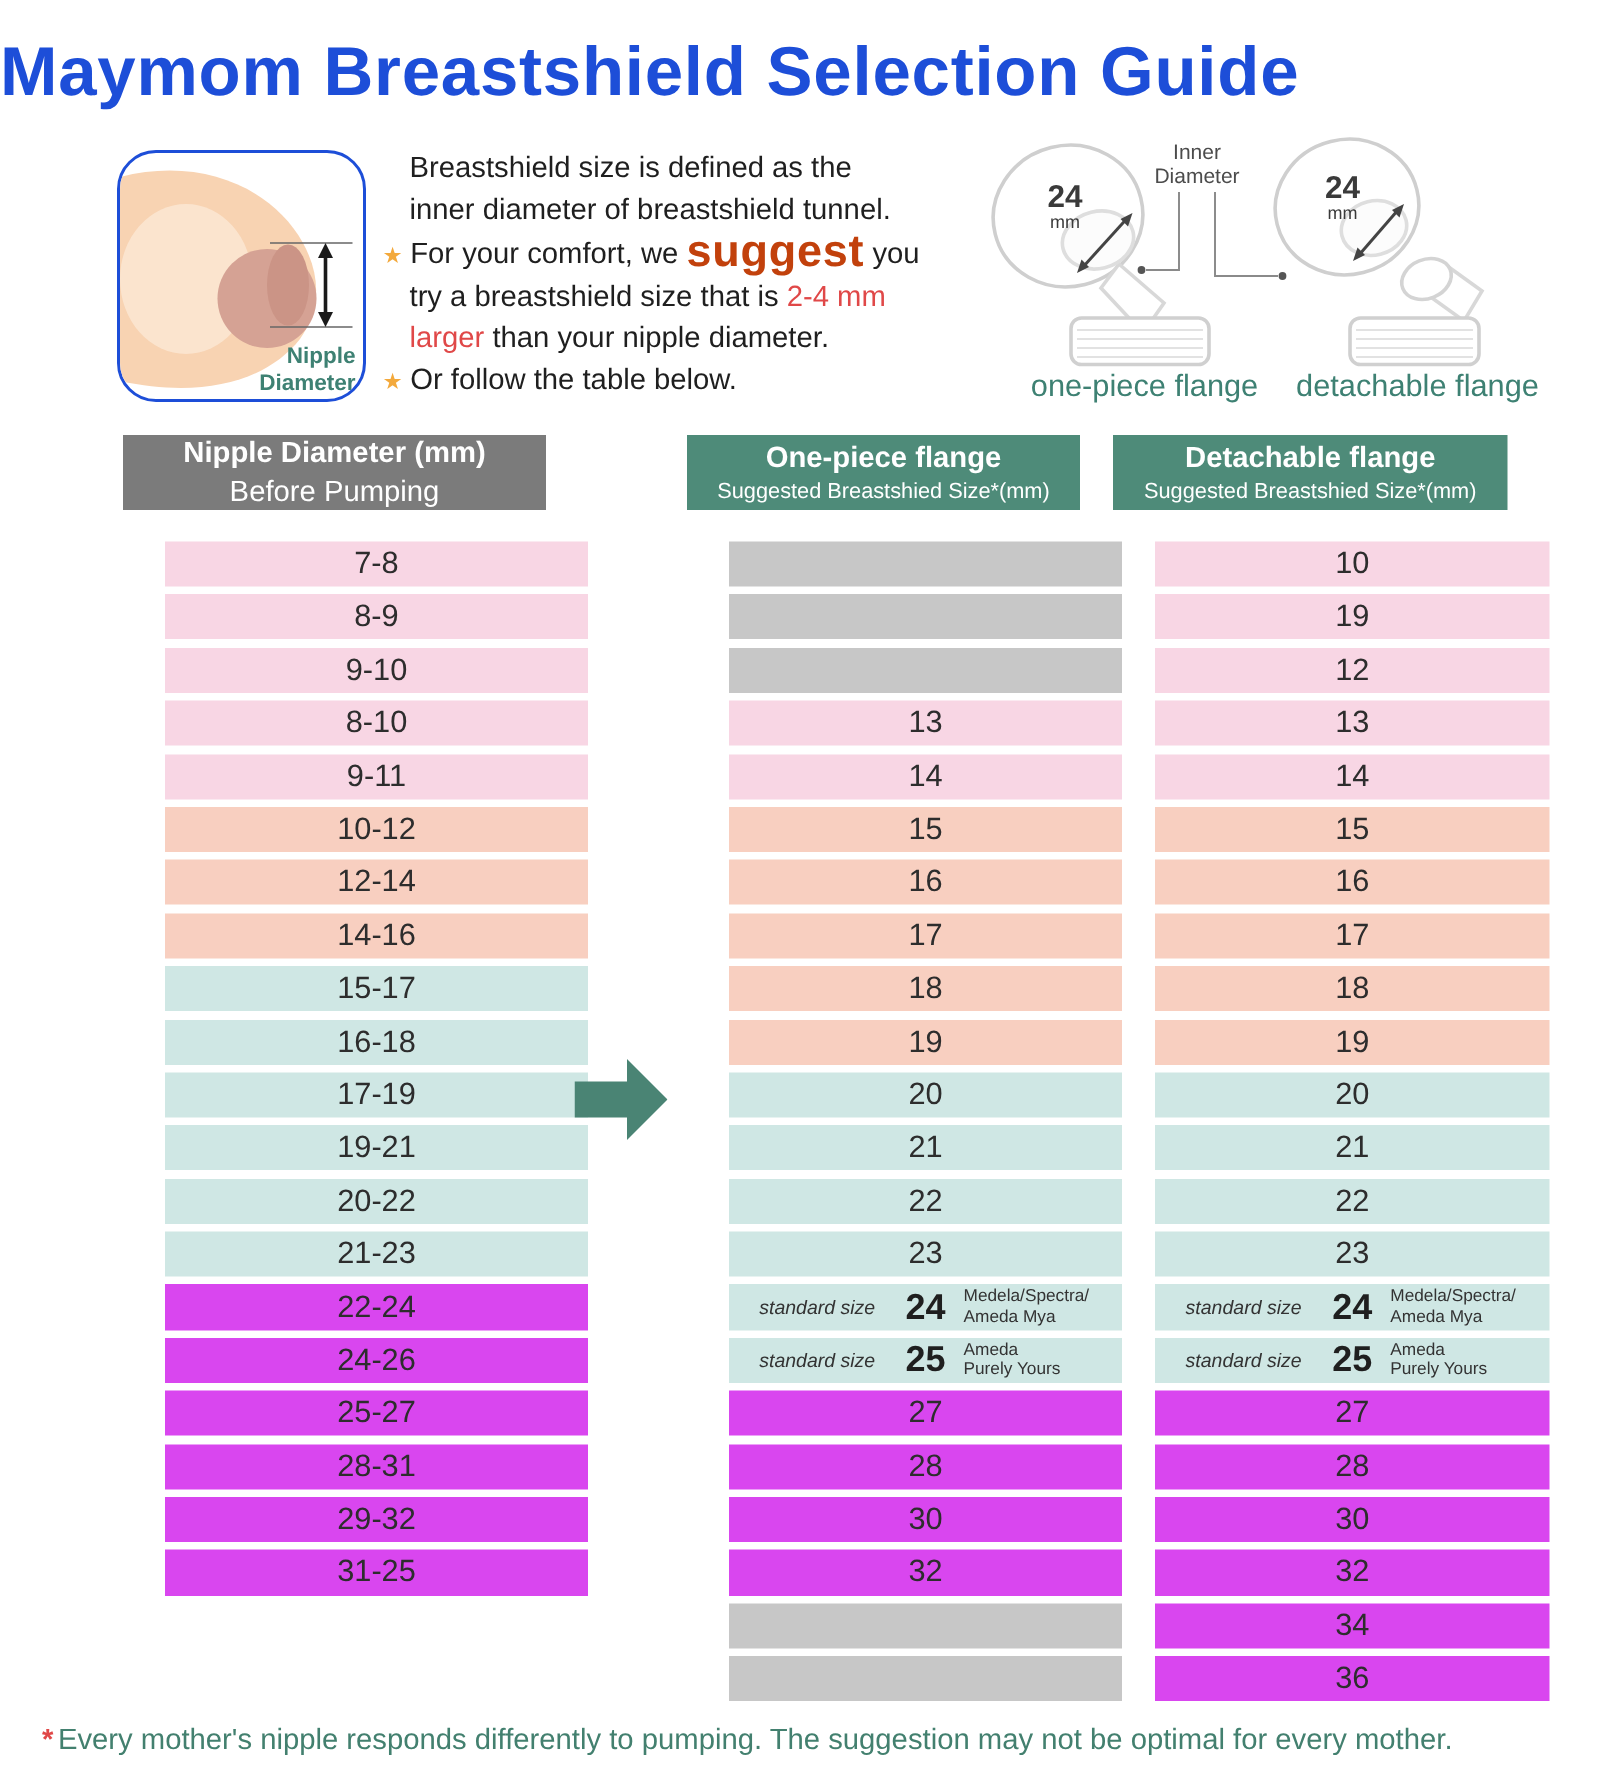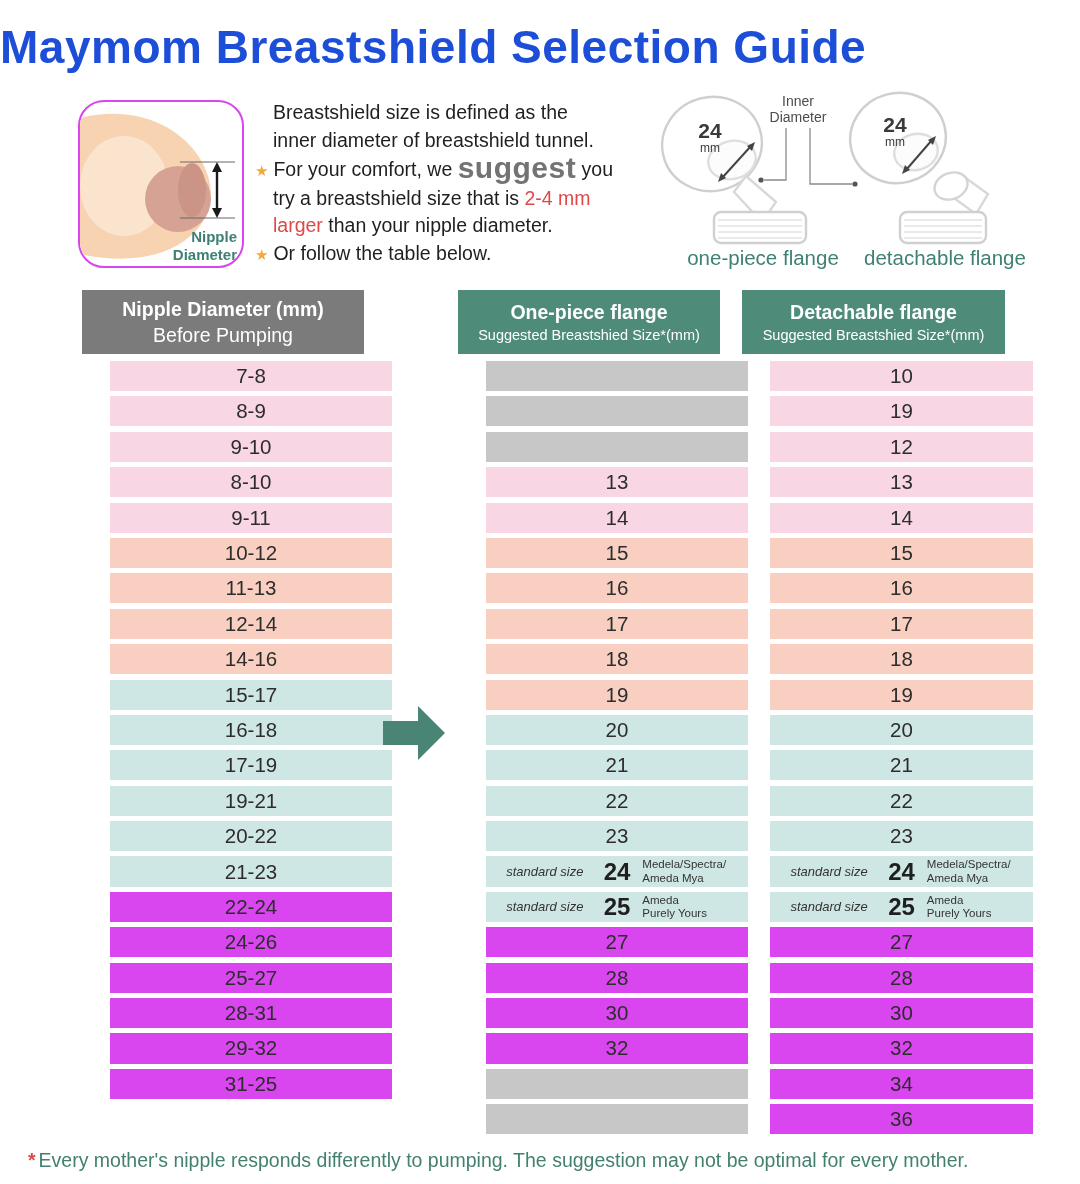--- a/index.html
+++ b/index.html
@@ -5,40 +5,40 @@
   html,body{margin:0;padding:0;background:#fff;}
   .page{position:relative;width:1080px;height:1184px;background:#fff;overflow:hidden;
         font-family:"Liberation Sans", sans-serif;}
 
   
   .title{position:absolute;top:20px;left:0;right:0;margin:0;text-align:left;
          font-size:46px;font-weight:bold;color:#1d4ed8;letter-spacing:0.5px;}
 
   
   .nipple-box{position:absolute;left:78px;top:100px;width:166px;height:168px;
-              border:2px solid #d946ef;border-radius:26px;box-sizing:border-box;
+              border:2px solid #1d4ed8;border-radius:26px;box-sizing:border-box;
               overflow:hidden;background:#fff;}
 
   
   .intro{position:absolute;left:255px;top:99px;width:430px;font-size:19.5px;
          line-height:27.5px;color:#1f1f1f;padding-left:18px;}
   .iline.bullet{text-indent:-18px;}
   .star{color:#f3a93c;font-size:15px;margin-right:5px;}
-  .suggest{color:#737373;font-weight:bold;font-size:30px;line-height:0.9;
+  .suggest{color:#c2410c;font-weight:bold;font-size:30px;line-height:0.9;
            letter-spacing:0.5px;vertical-align:-2px;}
   .red{color:#e04848;}
 
   
   .flanges{position:absolute;left:648px;top:86px;}
   .caption{position:absolute;top:246px;font-size:20.5px;color:#3e8173;text-align:center;}
   .cap-left{left:648px;width:230px;}
   .cap-right{left:830px;width:230px;}
 
   
-  .hdr{position:absolute;top:290px;height:64px;display:flex;flex-direction:column;
+  .hdr{position:absolute;top:290px;height:50px;display:flex;flex-direction:column;
        justify-content:center;align-items:center;color:#fff;box-sizing:border-box;}
   .hdr1{left:82px;width:282px;background:#7b7b7b;}
   .hdr2{left:458px;width:262px;background:#4e8b79;}
   .hdr3{left:742px;width:263px;background:#4e8b79;}
   .hdr .l1{font-size:19.5px;font-weight:bold;}
   .hdr .l2{font-size:14.5px;font-weight:normal;margin-top:3px;}
   .hdr1 .l2{font-size:19.5px;}
 
   
   .col{position:absolute;top:361px;padding-left:28px;}
@@ -168,21 +168,20 @@
     <div class="l2">Suggested Breastshied Size*(mm)</div>
   </div>
 
   <div id="col1" class="col">
       <div class="cell pink">7-8</div>
       <div class="cell pink">8-9</div>
       <div class="cell pink">9-10</div>
       <div class="cell pink">8-10</div>
       <div class="cell pink">9-11</div>
       <div class="cell salmon">10-12</div>
-      <div class="cell salmon">11-13</div>
       <div class="cell salmon">12-14</div>
       <div class="cell salmon">14-16</div>
       <div class="cell blue">15-17</div>
       <div class="cell blue">16-18</div>
       <div class="cell blue">17-19</div>
       <div class="cell blue">19-21</div>
       <div class="cell blue">20-22</div>
       <div class="cell blue">21-23</div>
       <div class="cell yellow">22-24</div>
       <div class="cell yellow">24-26</div>

